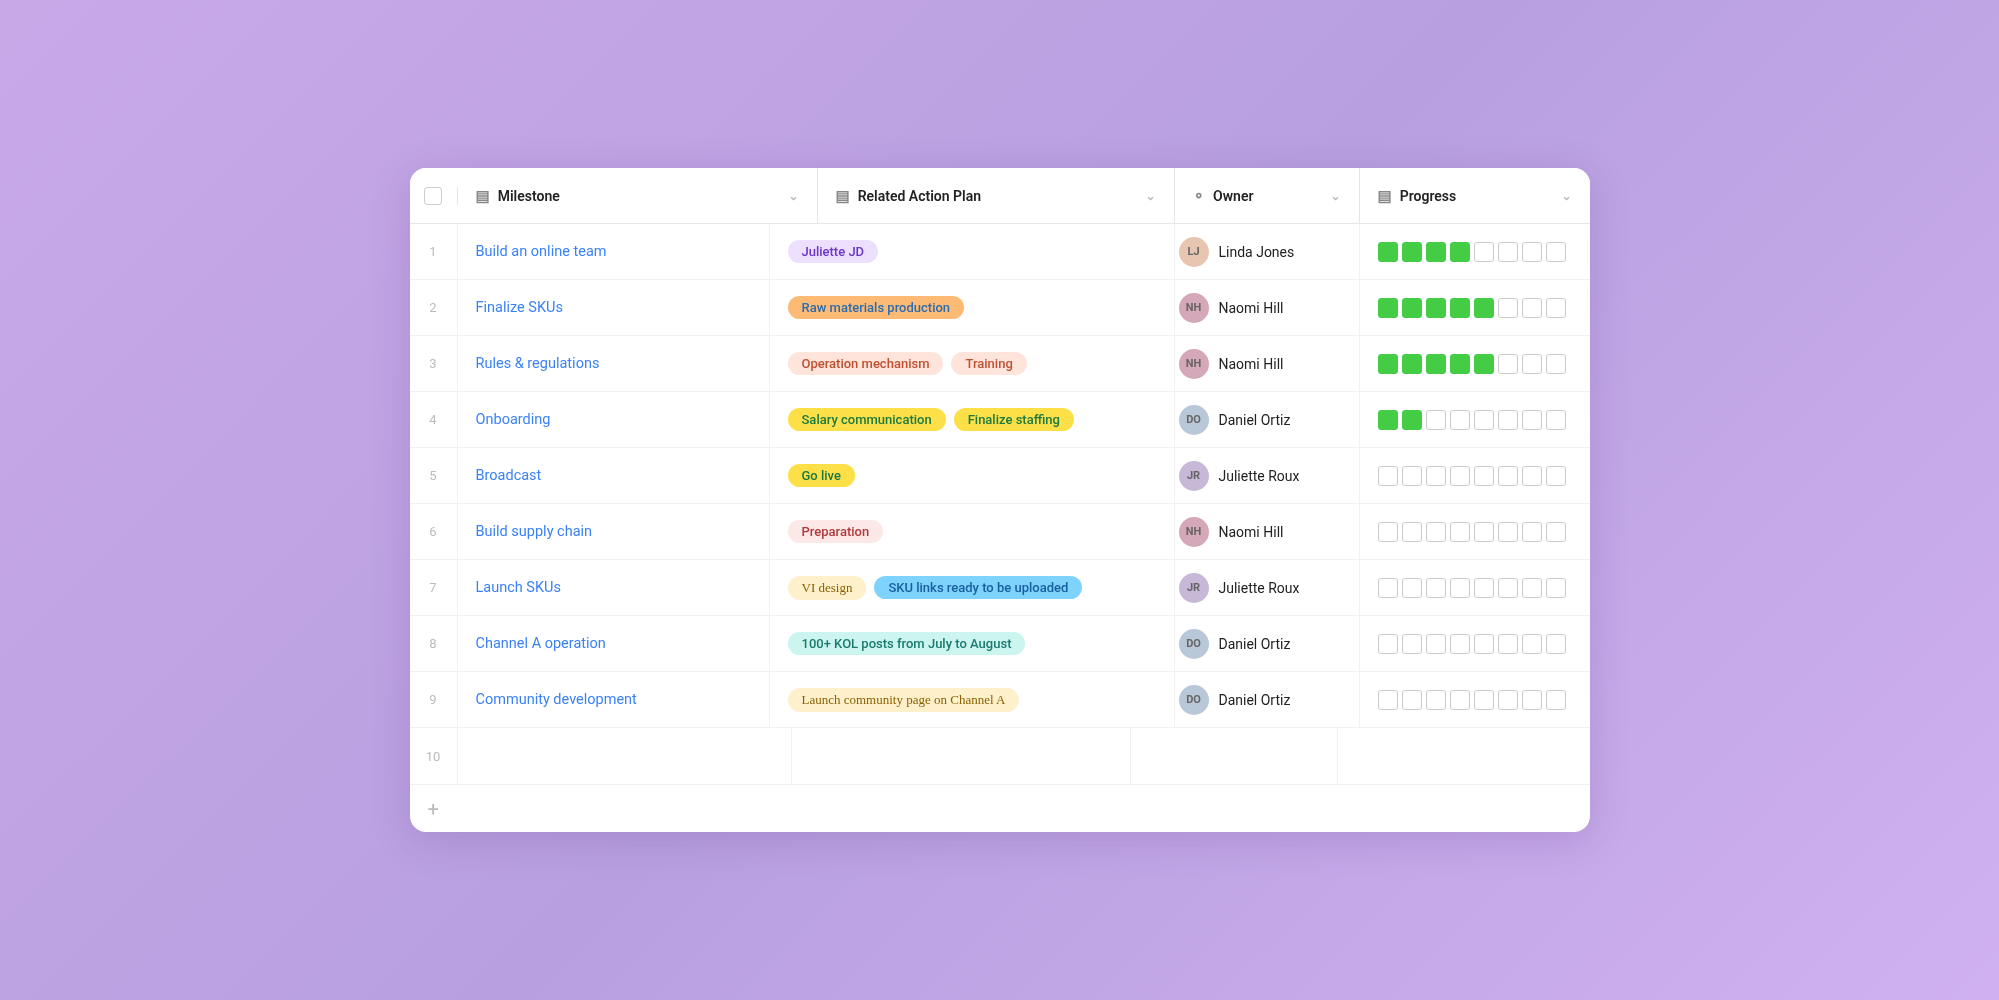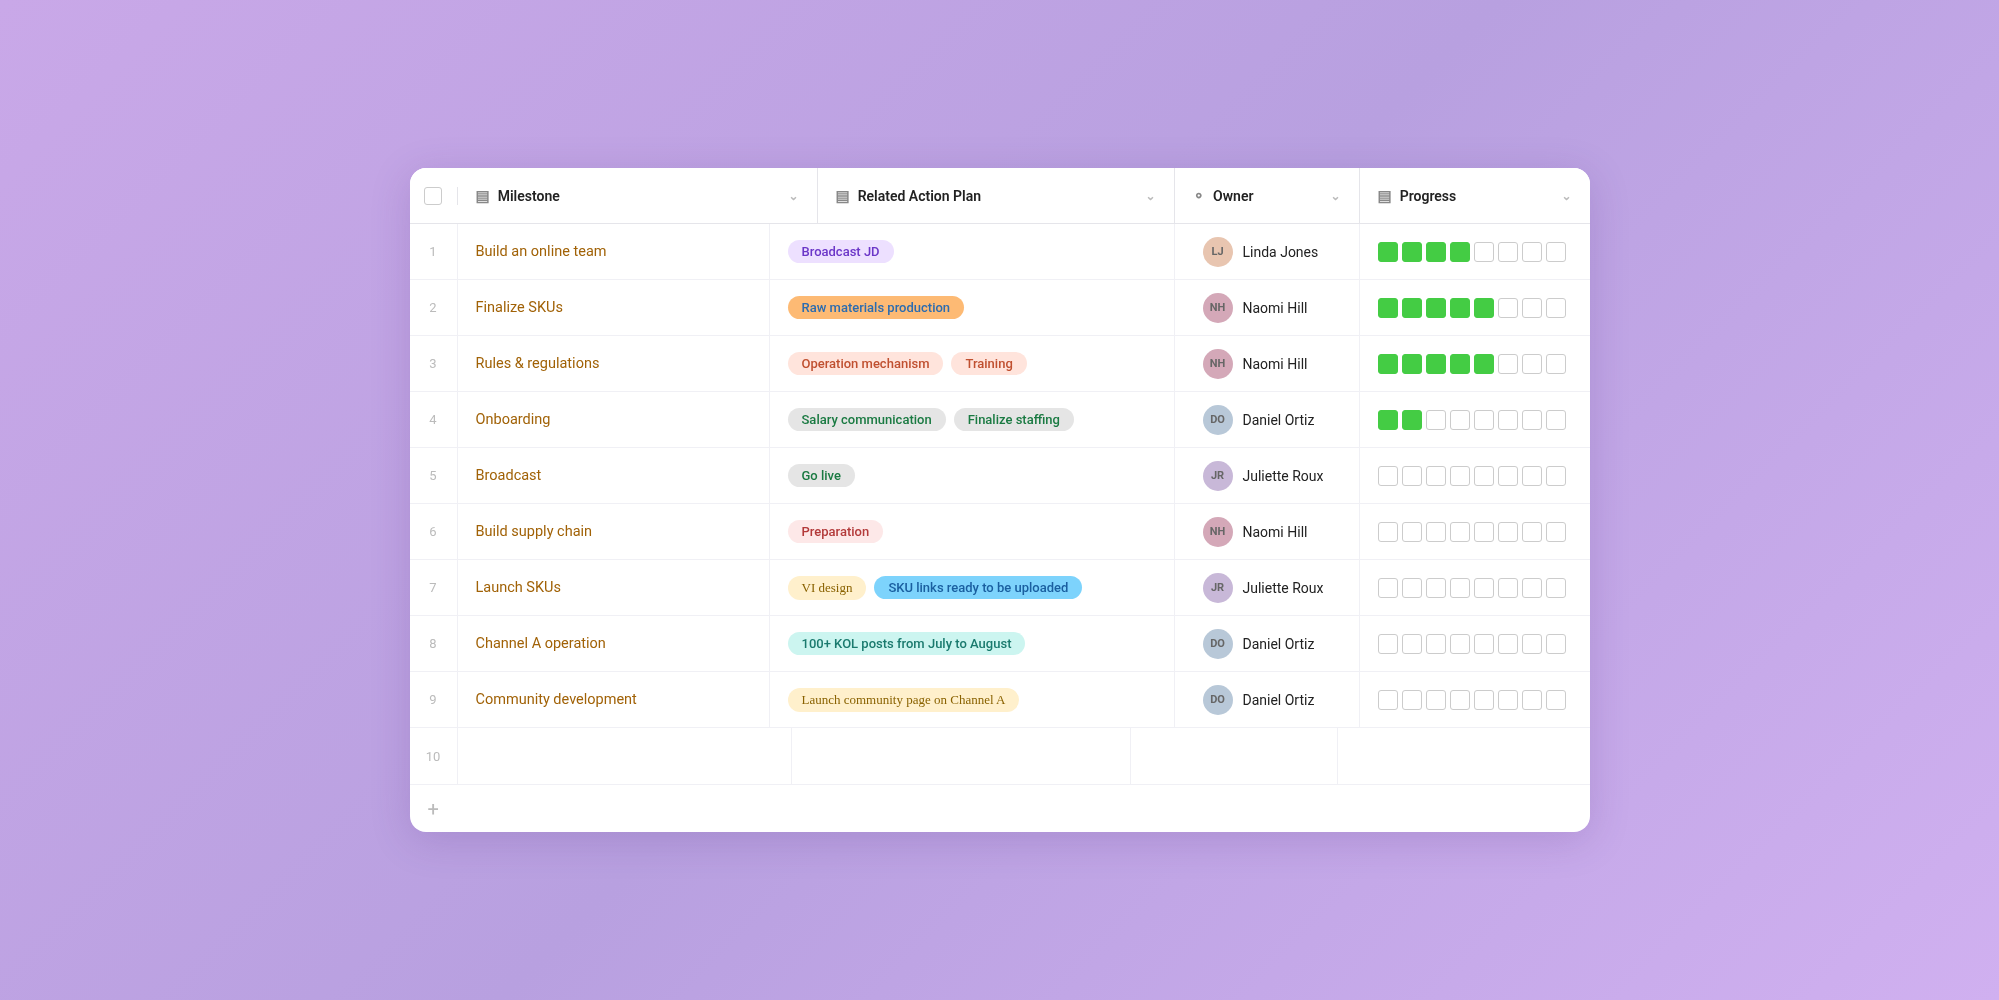--- a/index.html
+++ b/index.html
@@ -62,21 +62,21 @@
       color: #bbb;
       font-size: 13px;
       border-right: 1px solid #f0f0f5;
       height: 100%;
       display: flex; align-items: center; justify-content: center;
     }
     .milestone-cell {
       width: 312px; min-width: 312px;
       padding: 0 18px;
       font-size: 14.5px;
-      color: #a16207;
+      color: #3b82f6;
       border-right: 1px solid #f0f0f5;
       height: 100%;
       display: flex; align-items: center;
     }
     .action-cell {
       flex: 1;
       padding: 0 18px;
       display: flex; align-items: center; gap: 8px;
       flex-wrap: wrap;
       border-right: 1px solid #f0f0f5;
@@ -86,29 +86,29 @@
       display: inline-flex; align-items: center;
       padding: 4px 14px;
       border-radius: 20px;
       font-size: 13px;
       font-weight: 500;
       white-space: nowrap;
     }
     .tag-purple { background: #ede0ff; color: #6b36c8; }
     .tag-blue   { background: #fdba74; color: #2b6cb0; }
     .tag-salmon { background: #ffe4dc; color: #c05030; }
-    .tag-green  { background: #e5e5e5; color: #1a7a42; }
+    .tag-green  { background: #fde047; color: #1a7a42; }
     .tag-yellow { background: #fff0cc; color: #8a6200; font-family: Liberation Serif, serif; }
     .tag-pink   { background: #fde8e8; color: #b33a3a; }
     .tag-teal   { background: #ccf5f0; color: #1a7a6e; }
     .tag-sky    { background: #7dd3fc; color: #1a5fa0; }
 
     .owner-cell {
       width: 185px; min-width: 185px;
-      padding: 0 28px;
+      padding: 0 4px;
       display: flex; align-items: center; gap: 10px;
       font-size: 14px;
       color: #222;
       border-right: 1px solid #f0f0f5;
       height: 100%;
     }
     .progress-cell {
       width: 230px; min-width: 230px;
       padding: 0 18px;
       display: flex; align-items: center; gap: 4px;
@@ -162,21 +162,21 @@
       <span>Progress</span>
       <span class="chevron">⌄</span>
     </div>
   </div>
 
   <div class="table-body" id="table-body">
   <div class="data-row">
         <div class="row-num">1</div>
         <div class="milestone-cell">Build an online team</div>
         <div class="action-cell">
-          <span class="tag tag-purple">Broadcast JD</span>
+          <span class="tag tag-purple">Juliette JD</span>
         </div>
         <div class="owner-cell">
           <div style="width:30px;height:30px;border-radius:50%;overflow:hidden;background:#e8c5b0;display:flex;align-items:center;justify-content:center;font-size:11px;font-weight:700;color:#666;flex-shrink:0;">LJ</div>
           <span>Linda Jones</span>
         </div>
         <div class="progress-cell">
           <div class="prog-box filled"></div>
           <div class="prog-box filled"></div>
           <div class="prog-box filled"></div>
           <div class="prog-box filled"></div>

